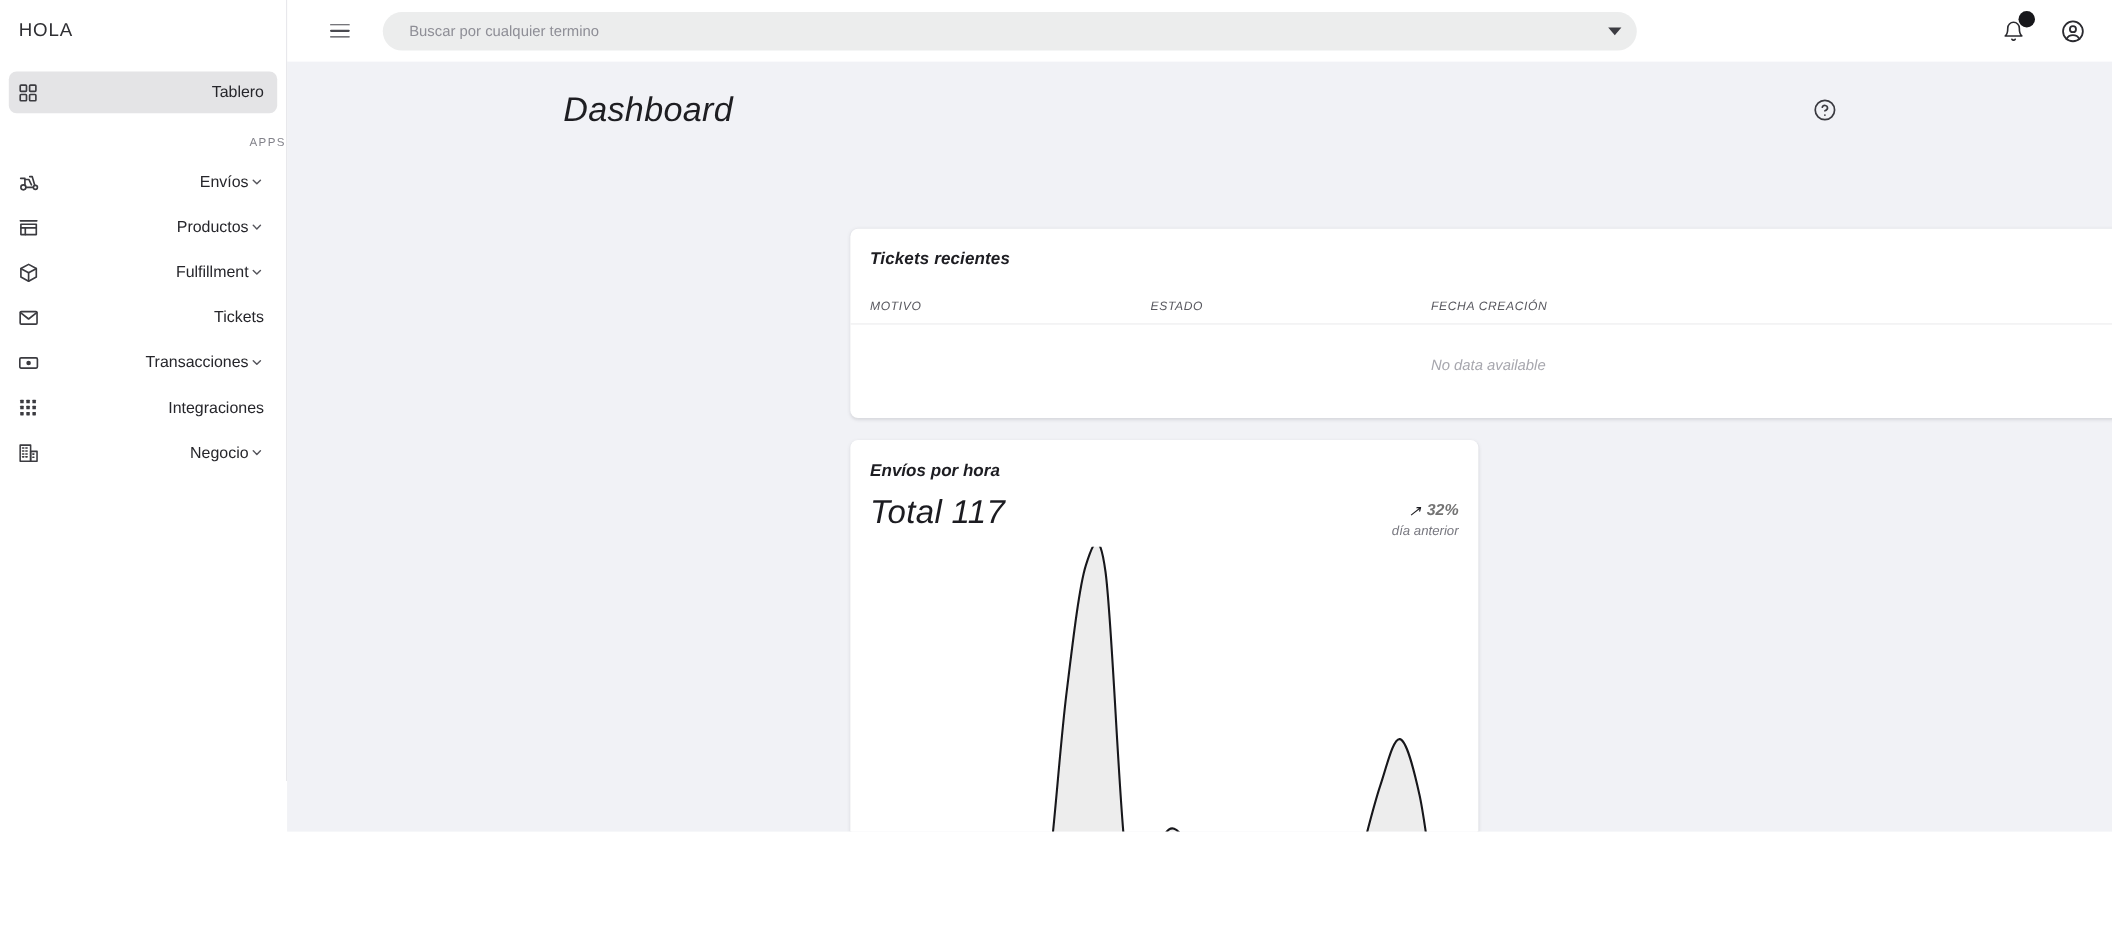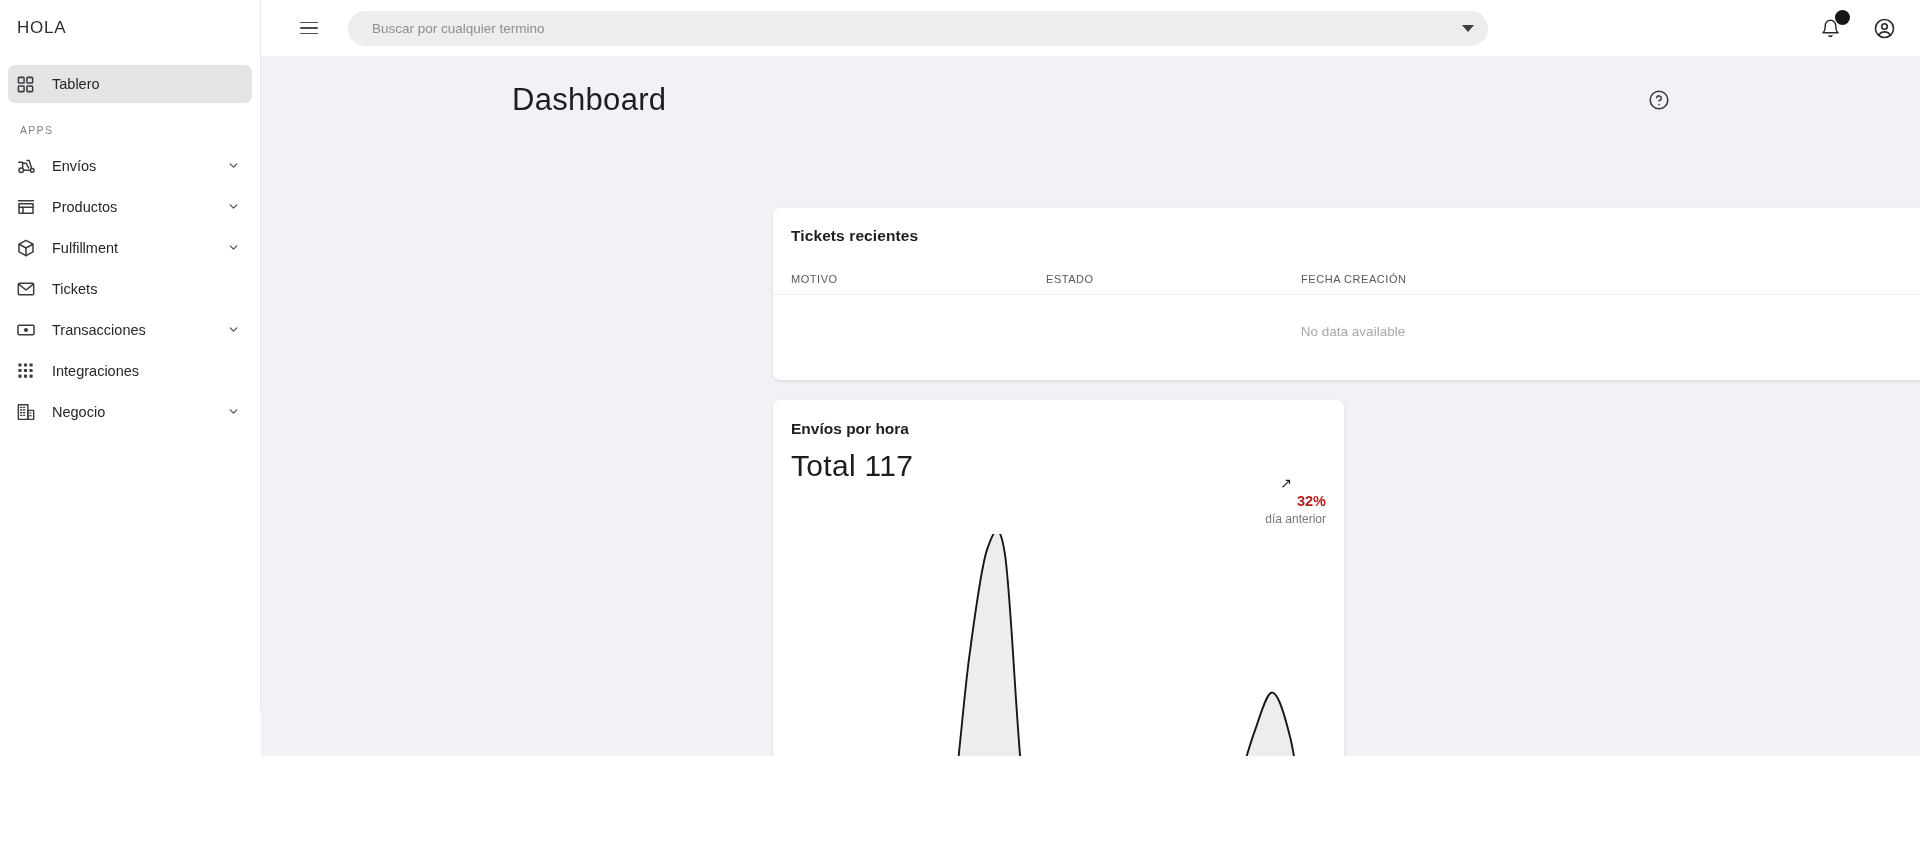--- a/index.html
+++ b/index.html
@@ -12,20 +12,21 @@
   .app { display: flex; width: 1920px; height: 850px; }
 
   
   .sidebar {
     width: 261px; height: 710px;
     background: #ffffff;
     border-right: 1px solid #e8e8ec;
     flex: 0 0 261px;
     position: relative;
     z-index: 5;
+    text-align: right;
   }
   .brand {
     height: 56px;
     display: flex; align-items: center;
     padding-left: 17px;
     font-size: 17px;
     letter-spacing: 0.8px;
     color: #2f2f33;
     font-weight: 400;
   }
@@ -97,21 +98,21 @@
   }
   .topbar-actions { display: flex; align-items: center; gap: 26px; margin-left: auto; padding-left: 40px; }
   .icon-btn { position: relative; width: 28px; height: 28px; display:flex; align-items:center; justify-content:center; cursor: pointer; color: #2b2b30;}
   .badge-dot {
     position: absolute; top: -4px; right: -6px;
     width: 15px; height: 15px; border-radius: 50%;
     background: #17171b;
   }
 
   
-  .main { flex: 1; overflow: hidden; padding: 0 0 0 0; position: relative; }
+  .main { flex: 1; overflow: hidden; padding: 0 0 0 0; position: relative; font-style: italic; }
   .page-head {
     display: flex; align-items: center;
     padding: 26px 248px 0 251px;
   }
   .page-title {
     font-size: 31px; font-weight: 300; color: #1e1e22; letter-spacing: 0.3px;
   }
   .help-icon { margin-left: auto; width: 26px; height: 26px; color: #3a3a40; cursor: pointer; display:flex; align-items:center; justify-content:center;}
 
   .card {
@@ -143,21 +144,21 @@
   .card-chart {
     position: absolute; left: 512px; top: 344px; width: 571px; height: 492px;
     overflow: hidden; display: flex; flex-direction: column;
   }
   .chart-title { font-size: 15.5px; font-weight: 700; color: #1d1d22; padding: 20px 0 0 18px; }
   .chart-stats { display: flex; align-items: flex-start; padding: 11px 18px 0 18px; }
   .chart-total { font-size: 30px; font-weight: 300; color: #1c1c21; letter-spacing: 0.3px; }
   .chart-delta { margin-left: auto; text-align: right; padding-top: 7px; }
   .delta-row { display: flex; align-items: center; justify-content: flex-end; gap: 5px; }
   .delta-arrow { font-size: 14px; color: #1c1c21; line-height: 1; }
-  .delta-val { font-size: 14.5px; font-weight: 700; color: #b91c1c; margin-top: 37px; }
+  .delta-val { font-size: 14.5px; font-weight: 700; color: #737373; }
   .delta-sub { font-size: 12px; color: #77777f; margin-top: 3px; }
   .chart-area { flex: 1; position: relative; margin-top: 8px; }
   .chart-area svg { position: absolute; left: 0; bottom: 0; width: 100%; height: 100%; display: block; }
 </style>
 </head>
 <body>
 
 <div class="app">
 
   <aside class="sidebar">

